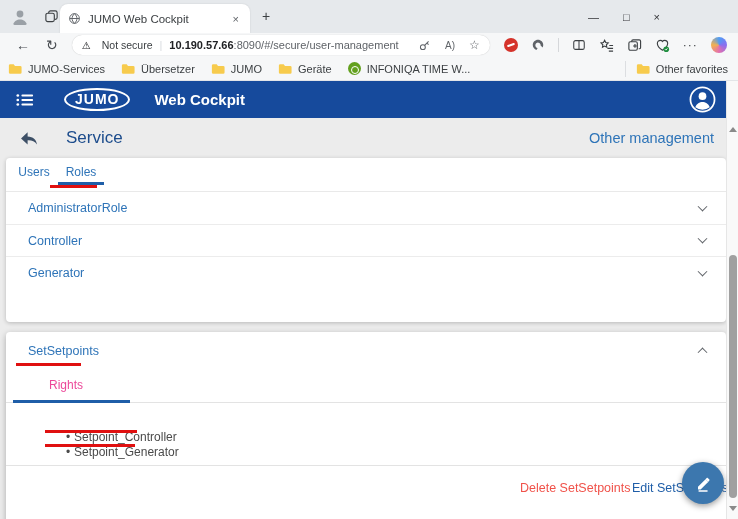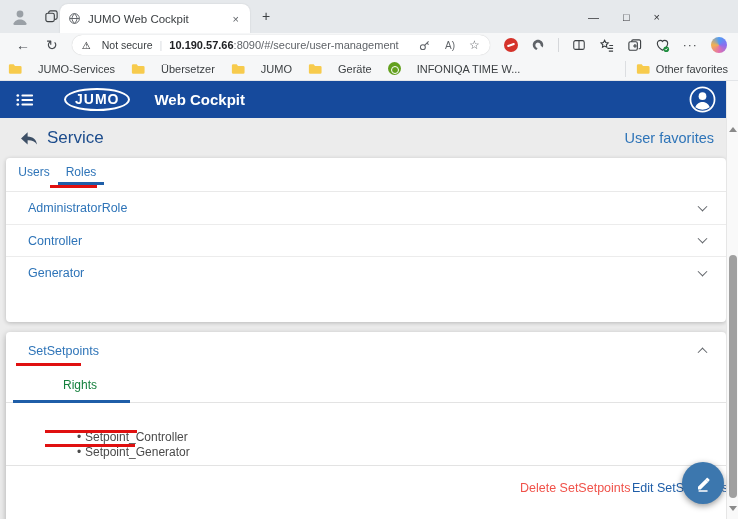--- a/index.html
+++ b/index.html
@@ -40,41 +40,41 @@
   .ext-red { width:14px; height:14px; border-radius:50%; background:#d5332b; position:relative; }
   .ext-red::after { content:""; position:absolute; left:3px; top:6px; width:8px; height:2px; background:#fff;
                     transform:rotate(-20deg); border-radius:1px; }
   .vdiv { width:1px; height:14px; background:#d5d7da; }
   .more-dots { font-size:12px; color:#3c4043; letter-spacing:1px; }
   .copilot { width:16px; height:16px; border-radius:50%;
              background:conic-gradient(#4e9df5,#8a6ff0,#e36fae,#f3b14e,#4e9df5); }
 
   .bookmarks { position:absolute; left:0; top:57px; width:738px; height:24px; background:#f6f7f8;
                border-bottom:1px solid #e3e5e8; display:flex; align-items:center; }
-  .bm { display:flex; align-items:center; gap:16px; margin-left:16px; }
+  .bm { display:flex; align-items:center; gap:6px; margin-left:16px; }
   .bm:first-child { margin-left:8px; }
   .bm-label { font-size:11px; color:#3c4043; white-space:nowrap; }
   .green-dot { width:13px; height:13px; border-radius:50%; background:#63a01e; position:relative; }
   .green-dot::after { content:""; position:absolute; left:3.5px; top:3.5px; width:6px; height:6px;
                       border:1.4px solid #fff; border-radius:50%; }
   .bm-right { margin-left:auto; display:flex; align-items:center; gap:6px; padding:0 10px 0 10px;
               border-left:1px solid #dcdee1; height:16px; }
 
   
   .appbar { position:absolute; left:0; top:81px; width:726px; height:37px; background:#164a9c;
             display:flex; align-items:center; }
   .menu-btn { margin-left:16px; display:flex; }
   .logo-oval { margin-left:30px; border:2px solid #ffffff; border-radius:50%; padding:1px 9px 2px;
                color:#ffffff; font-weight:bold; font-size:14px; letter-spacing:1px; }
   .app-title { color:#ffffff; font-weight:bold; font-size:15px; margin-left:24px; }
   .avatar-btn { margin-left:auto; margin-right:10px; display:flex; }
 
   .viewport { position:absolute; left:0; top:118px; width:726px; height:401px; background:#ececec; }
 
-  .servicebar { position:absolute; left:0; top:0; width:100%; height:40px; display:flex; align-items:center; }
+  .servicebar { position:absolute; left:0; top:0; width:100%; height:40px; display:flex; align-items:center;gap:19px; }
   .svc-back { margin-left:20px; display:flex; }
   .svc-label { margin-left:8px; font-size:17px; color:#1c4c8c; font-weight:500; }
   .page-title { margin-left:auto; margin-right:12px; font-size:14.5px; color:#2e74b8; }
 
   .card { position:absolute; left:6px; width:720px; background:#ffffff; border-radius:4px;
           box-shadow:0 1px 4px rgba(0,0,0,.22); }
   .card1 { top:40px; height:164px; }
   .card2 { top:214px; height:206px; box-shadow:0 2px 6px rgba(0,0,0,.28); }
 
   .tabs-row { position:relative; height:34px; border-bottom:1px solid #e9e9e9; }
@@ -88,24 +88,24 @@
               font-size:12.5px; color:#2e74b8; padding-left:22px; }
   .role-row:last-child { border-bottom:none; }
   .chev { position:absolute; right:20px; top:50%; width:7px; height:7px;
           border-right:1.6px solid #5f6368; border-bottom:1.6px solid #5f6368; }
   .chev.down { transform:translateY(-70%) rotate(45deg); }
   .chev.up { transform:translateY(-30%) rotate(-135deg); }
 
   .exp-header { position:relative; height:38px; line-height:38px; font-size:12.5px; color:#2e74b8;
                 padding-left:22px; }
   .rights-block { position:relative; height:33px; border-bottom:1px solid #e3e3e3; }
-  .rights-label { position:absolute; left:57px; top:0; height:30px; line-height:30px;
-                  font-size:12px; color:#15803d; }
+  .rights-label { position:absolute; left:43px; top:0; height:30px; line-height:30px;
+                  font-size:12px; color:#ec4899; }
   .rights-ink { position:absolute; left:7px; bottom:-1px; width:117px; height:3px; background:#1f5ea8; }
-  .rights-list { position:absolute; left:16px; top:98px; list-style:none;padding-left:21px; }
+  .rights-list { position:absolute; left:5px; top:98px; list-style:none;padding-left:21px; }
   .rights-list li { position:relative; padding-left:42px; font-size:12px; color:#4a4a4a;
                     line-height:14.5px; }
   .rights-list li::before { content:"•"; position:absolute; left:34px; color:#4a4a4a; }
   .exp-divider { position:absolute; left:0; top:133px; width:100%; height:1px; background:#e3e3e3; }
   .exp-footer { position:absolute; left:0; top:134px; width:100%; height:44px; }
   .btn-delete { position:absolute; left:514px; top:0; height:44px; line-height:44px;
                 font-size:12.5px; color:#f0524a; white-space:nowrap; cursor:default; }
   .btn-edit { position:absolute; left:626px; top:0; height:44px; line-height:44px; width:94px;
               overflow:hidden; font-size:12.5px; color:#1f5ea8; white-space:nowrap; cursor:default; }
 
@@ -281,21 +281,21 @@
 
 <div class="viewport">
 
   <div class="servicebar">
     <span class="svc-back">
       <svg width="19" height="16" viewBox="0 0 20 17">
           <path d="M8 7V2.5L1 9l7 6.5V11c4.5-.2 7.5 1.2 10 4.5C17 10 14 7.3 8 7z" fill="#3d4f66"></path>
         </svg>
     </span>
     <span class="svc-label">Service</span>
-    <span class="page-title">User favorites</span>
+    <span class="page-title">Other management</span>
   </div>
 
   <div class="card card1">
     <div class="tabs-row">
       <span class="m-tab users">Users</span>
       <span class="m-tab roles">Roles</span>
       <span class="ink-bar"></span>
     </div>
     <div class="role-row">
       <span>AdministratorRole</span>

